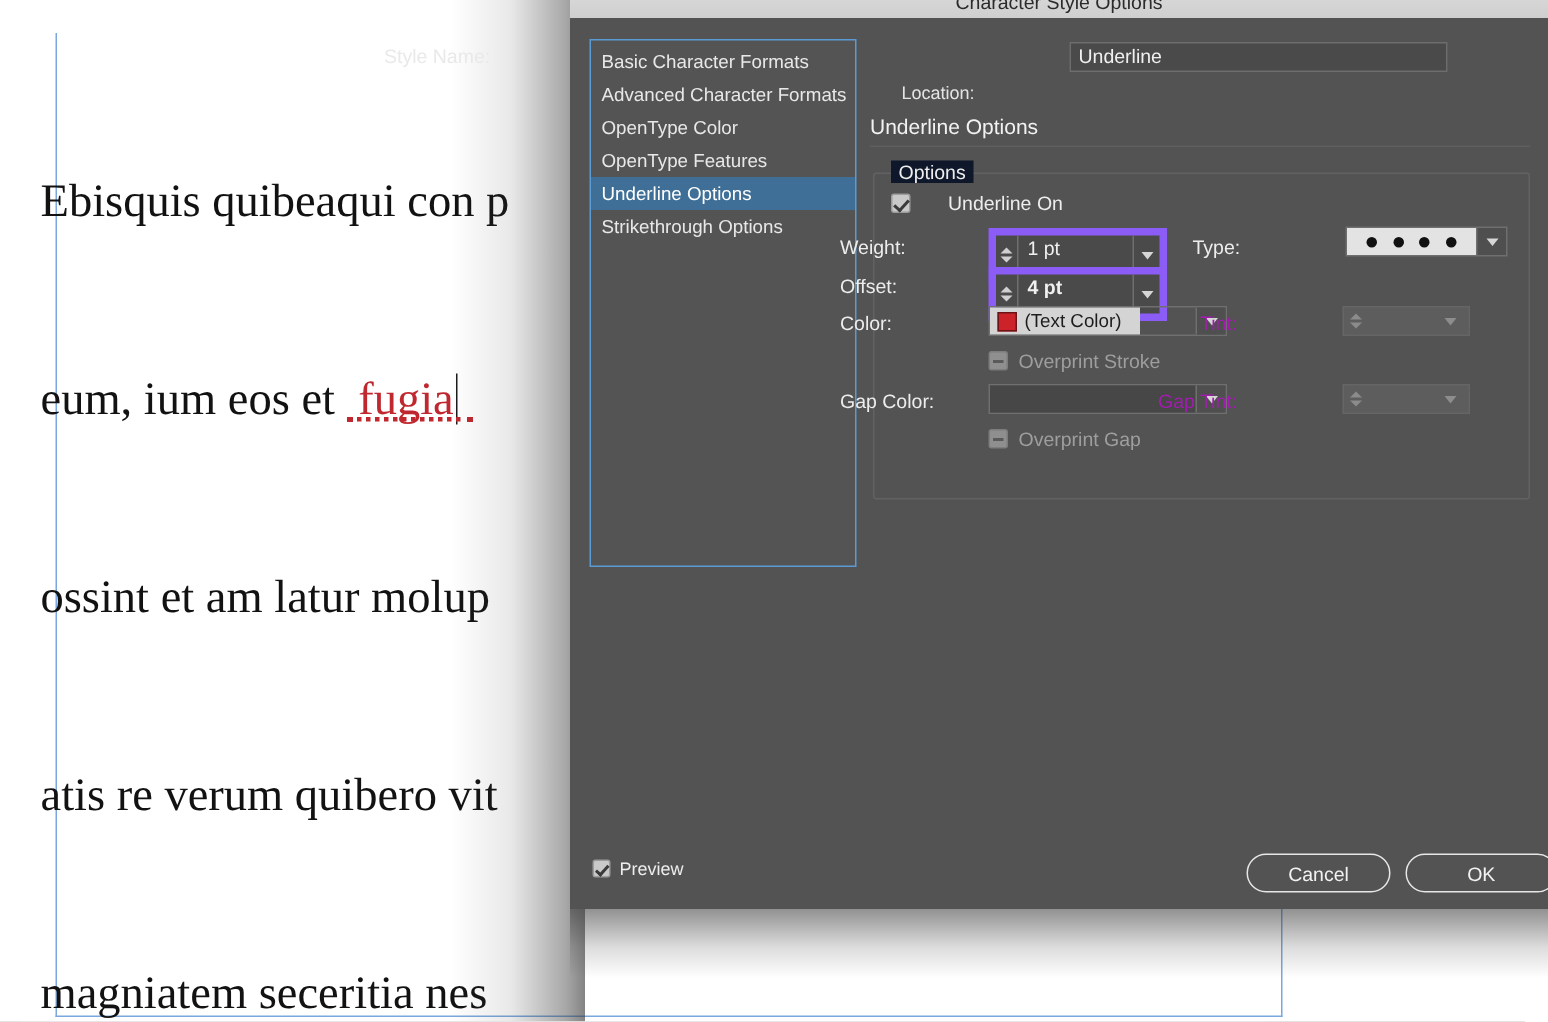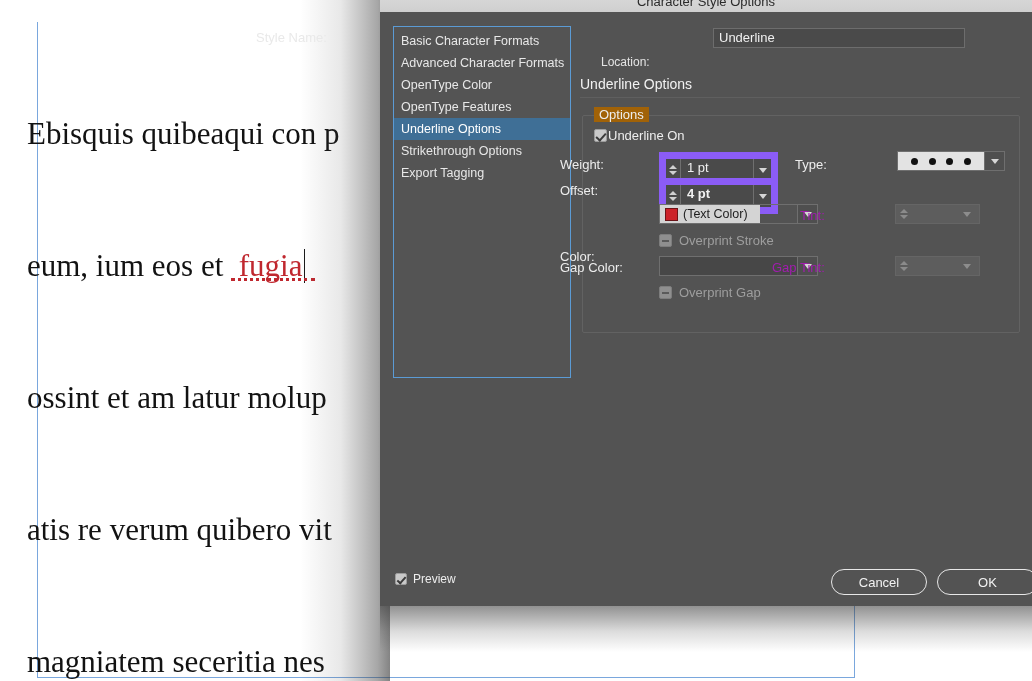--- a/index.html
+++ b/index.html
@@ -171,21 +171,21 @@
   #options-group {
     position: absolute;
     left: 582px; top: 115px;
     width: 438px; height: 218px;
     border: 1px solid #626262;
     border-radius: 2px;
   }
   #options-legend {
     position: absolute;
     left: 594px; top: 107px;
-    background: #a16207;
+    background: #0f172a;
     padding: 0 5px;
     font-size: 13px;
     color: #ededed;
   }
 
   .cb {
     display: inline-block;
     width: 13px; height: 13px;
     background: #c9c9c9;
     border: 1px solid #9c9c9c;
@@ -213,35 +213,35 @@
     width: 7px; height: 2px;
     background: #5a5a5a;
     border: none;
     transform: none;
   }
 
   #underline-on-row {
     position: absolute; left: 594px; top: 128px;
     font-size: 13px; color: #ededed;
   }
-  #underline-on-row .lbl { margin-left: 1px; }
+  #underline-on-row .lbl { margin-left: 25px; }
 
   .row-label {
     position: absolute;
     font-size: 13px;
     color: #ededed;
   }
   .row-label.dim { color: #a21caf; }
 
   
   .stepper {
     position: absolute;
     height: 36px;
     background: #4a4a4a;
-    border: 7px solid #8b5cf6;
+    border: 5px solid #8b5cf6;
     display: flex;
     align-items: stretch;
   }
   .stepper .spin {
     width: 15px;
     display: flex;
     flex-direction: column;
     align-items: center;
     justify-content: center;
     border-right: 1px solid #6f6f6f;
@@ -435,21 +435,20 @@
       <div id="titlebar-label">Character Style Options</div>
     </div>
 
     <div id="category-list">
       <div class="cat-item">Basic Character Formats</div>
       <div class="cat-item">Advanced Character Formats</div>
       <div class="cat-item">OpenType Color</div>
       <div class="cat-item">OpenType Features</div>
       <div class="cat-item selected">Underline Options</div>
       <div class="cat-item">Strikethrough Options</div>
-      <div class="cat-item">Export Tagging</div>
     </div>
   </div>
 
   <div id="style-name-label">Style Name:</div>
   <div id="style-name-input">Underline</div>
 
   <div id="location-label">Location:</div>
   <div id="section-title">Underline Options</div>
   <div id="section-rule"></div>
 
@@ -490,21 +489,21 @@
     <div class="spin">
         <i class="up"></i>
         <i class="dn"></i>
       </div>
     <div class="val">4 pt</div>
     <div class="drop">
         <span class="chev"></span>
       </div>
   </div>
 
-  <div class="row-label" style="left:560px; top:208px; width:90px;margin-top:41px;">Color:</div>
+  <div class="row-label" style="left:560px; top:208px; width:90px;">Color:</div>
   <div class="colorcombo" style="left:659px; top:204px; width:159px;gap:37px;">
     <div class="field">
       <span class="sw" style="background: rgb(204, 34, 41);"></span>
       <span>(Text Color)</span>
     </div>
     <div class="drop">
         <span class="chev"></span>
       </div>
   </div>
 

